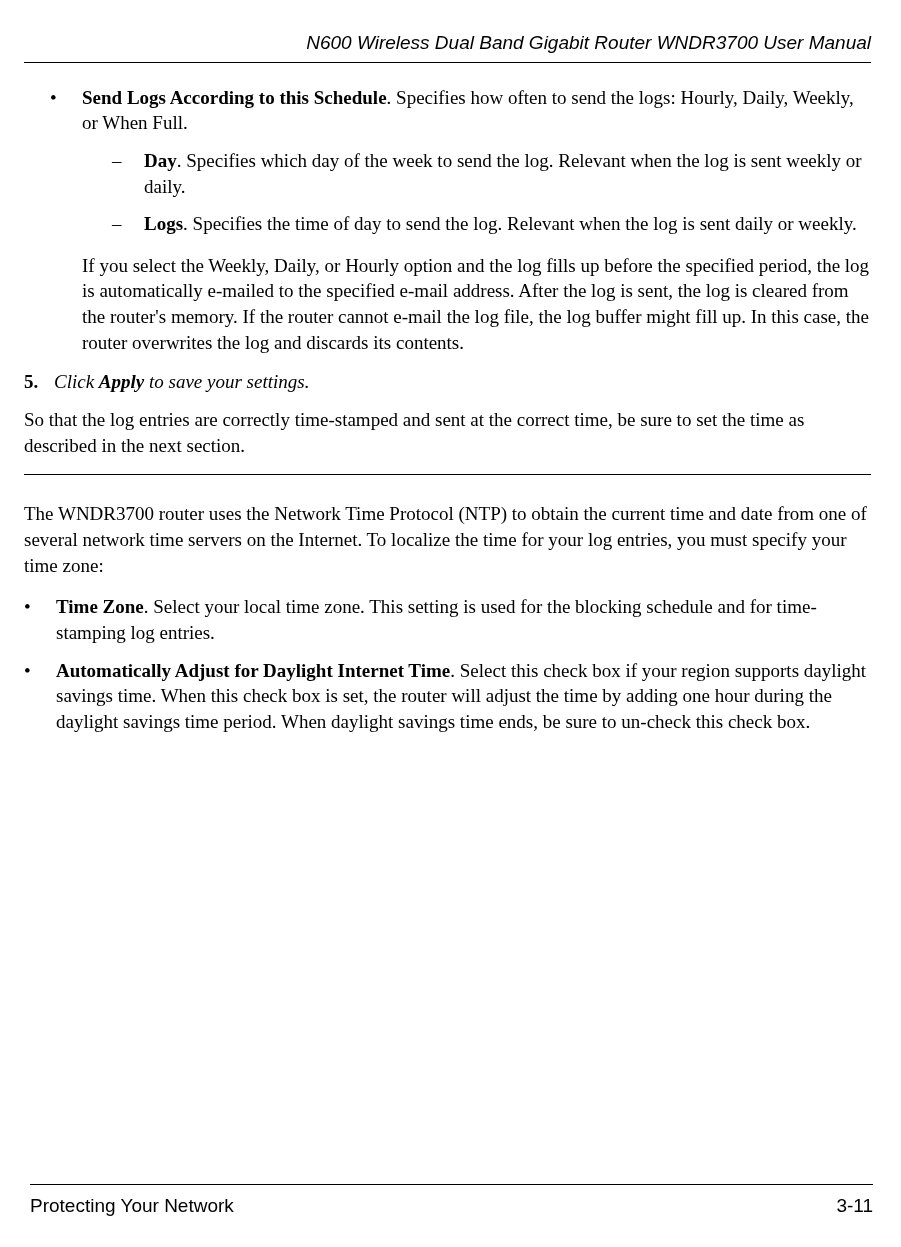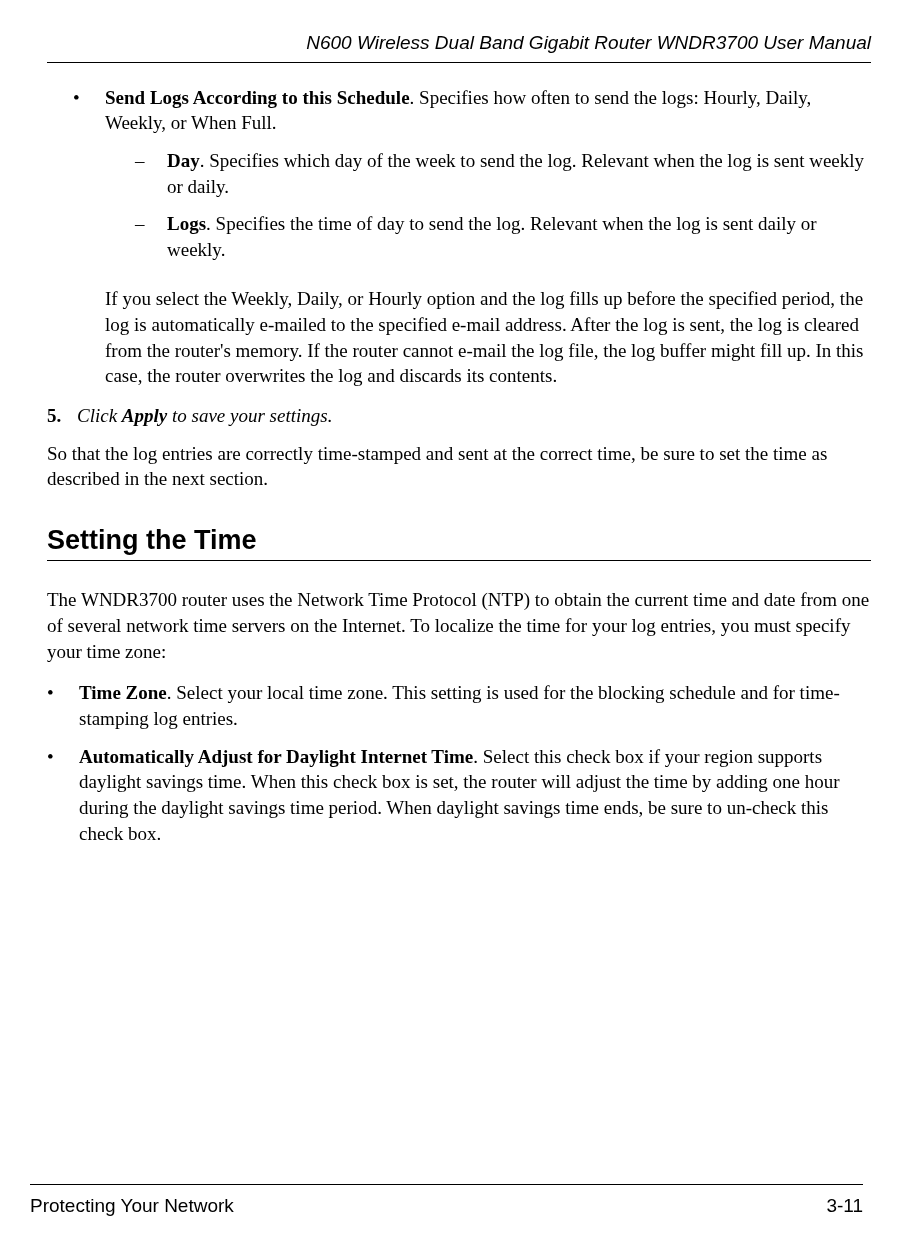--- a/index.html
+++ b/index.html
@@ -8,21 +8,21 @@
       line-height: 1.35;
       color: #000;
       margin: 0;
       padding: 0;
       width: 901px;
       height: 1247px;
       position: relative;
       box-sizing: border-box;
     }
     .page {
-      padding: 30px 30px 0 47px;
+      padding: 30px 30px 0 24px;
       box-sizing: border-box;
     }
     .header-title {
       font-style: italic;
       text-align: right;
       font-size: 19px;
       margin-bottom: 6px;
       font-family: Arial, Helvetica, sans-serif;
     }
     .header-rule {
@@ -54,21 +54,21 @@
       margin-bottom: 12px;
     }
     .sub-marker {
       width: 32px;
       flex-shrink: 0;
     }
     .sub-content {
       flex: 1;
     }
     .after-sub {
-      margin-top: 24px;
+      margin-top: 16px;
     }
     .numbered-item {
       display: flex;
       margin-bottom: 12px;
     }
     .num-marker {
       width: 30px;
       flex-shrink: 0;
       font-weight: bold;
     }
@@ -93,21 +93,21 @@
       border-top: 1.5px solid #000;
       margin: 0 0 26px 0;
     }
     b {
       font-weight: bold;
     }
     .footer {
       position: absolute;
       bottom: 20px;
       left: 30px;
-      right: 38px;
+      right: 28px;
     }
     .footer-rule {
       border: none;
       border-top: 1.5px solid #000;
       margin: 0 0 8px 0;
     }
     .footer-row {
       display: flex;
       justify-content: space-between;
       font-family: Arial, Helvetica, sans-serif;
@@ -157,21 +157,20 @@
 
   <div class="numbered-item">
     <div class="num-marker">5.</div>
     <div class="num-content">
       <span>Click </span><b>Apply</b><span> to save your settings.</span>
     </div>
   </div>
 
   <p class="body-para unindented">So that the log entries are correctly time-stamped and sent at the correct time, be sure to set the time as described in the next section.</p>
 
-  <h2 class="section-heading">Setting the Time</h2>
   <hr class="section-rule">
 
   <p class="body-para unindented">The WNDR3700 router uses the Network Time Protocol (NTP) to obtain the current time and date from one of several network time servers on the Internet. To localize the time for your log entries, you must specify your time zone:</p>
 
   <div class="bullet-list" style="padding-left:0;">
     <div class="bullet-item">
       <div class="bullet-marker">•</div>
       <div class="bullet-content">
         <b>Time Zone</b><span>. Select your local time zone. This setting is used for the blocking schedule and for time-stamping log entries.</span>
       </div>

